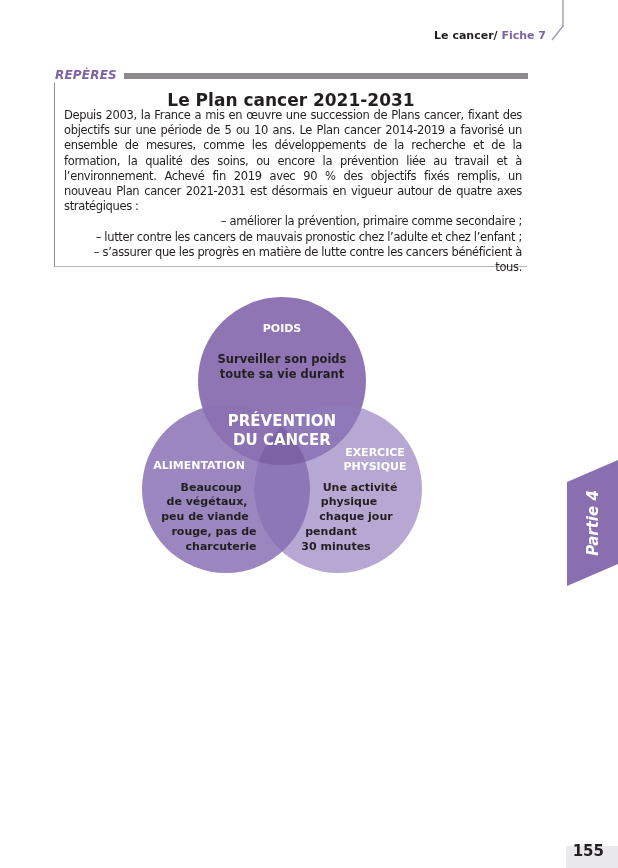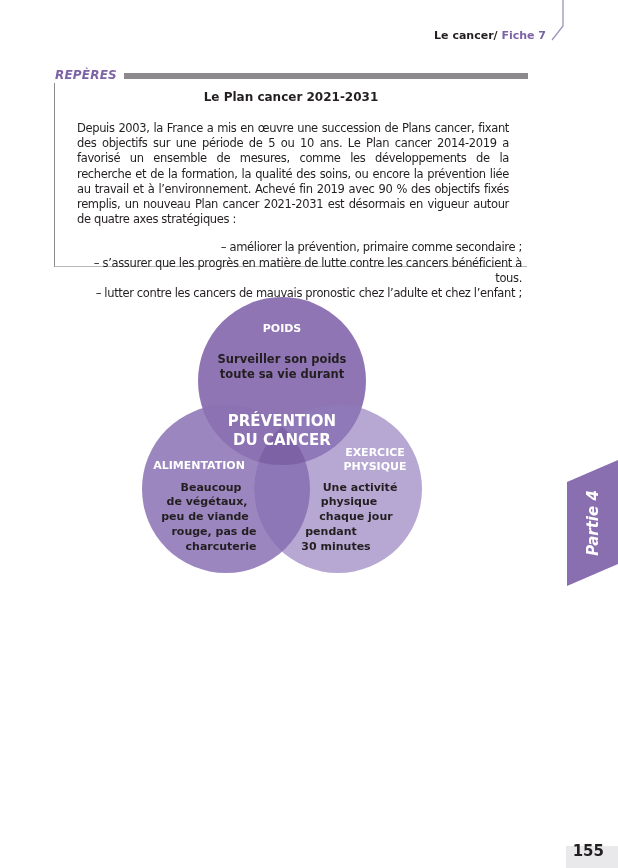--- a/index.html
+++ b/index.html
@@ -5,23 +5,23 @@
   html, body { margin:0; padding:0; }
   body { width:618px; height:868px; background:#ffffff; position:relative; overflow:hidden;
          font-family:"Liberation Sans", sans-serif; color:#231f20; }
   .top-line { position:absolute; left:0; top:0; width:618px; height:60px; }
   .running-head { position:absolute; right:72px; top:29px; font-size:11px; font-weight:bold; font-family:"DejaVu Sans", sans-serif;text-align:center; }
   .running-head .chap { color:#231f20; }
   .running-head .fiche { color:#7d63a6; }
   .reperes { position:absolute; left:55px; top:68px; font-size:12px; font-weight:bold; font-style:italic; color:#7d63a6; font-family:"DejaVu Sans", sans-serif; letter-spacing:0.2px; }
   .reperes-bar { position:absolute; left:124px; top:73px; width:404px; height:6px; background:#8c8a8d; }
   .box { position:absolute; left:54px; top:83px; width:472px; height:183px; border-left:1px solid #8c8a8d; border-bottom:1px solid #b8b6b9; }
-  .box-title { position:absolute; left:0; top:7px; width:472px; text-align:center; font-size:12px; font-weight:bold; font-family:"DejaVu Sans", sans-serif; }
+  .box-title { position:absolute; left:0; top:7px; width:472px; text-align:center; font-size:17px; font-weight:bold; font-family:"DejaVu Sans", sans-serif; }
   .box-body { position:absolute; left:9px; top:25px; width:458px; font-size:11.5px; line-height:15.2px; text-align:justify; font-family:"DejaVu Sans", sans-serif; letter-spacing:-0.35px; }
-  .box-body p { margin:13px; }
+  .box-body p { margin:0; }
   .box-body ul { list-style:none; margin:0; padding:0; }
   .box-body li { margin:0; text-align:right; }
   .venn { position:absolute; left:130px; top:275px; width:310px; height:310px; }
   .side-tab { position:absolute; left:567px; top:460px; width:51px; height:126px; }
   .side-tab-label { position:absolute; left:567px; top:460px; width:51px; height:126px; display:flex; align-items:center; justify-content:center; }
   .side-tab-label span { transform:rotate(-90deg); color:#ffffff; font-weight:bold; font-style:italic; font-size:15px; white-space:nowrap; font-family:"DejaVu Sans", sans-serif; }
   .page-foot { position:absolute; left:566px; top:846px; width:52px; height:22px; background:#e9e8ea; }
   .page-number { position:absolute; right:14px; top:842px; font-size:15px; font-weight:bold; font-family:"DejaVu Sans", sans-serif; color:#231f20; }
 </style>
 </head>
@@ -37,22 +37,22 @@
 
 <div class="reperes">REPÈRES</div>
 <div class="reperes-bar"></div>
 
 <div class="box">
   <div class="box-title">Le Plan cancer 2021-2031</div>
   <div class="box-body">
     <p>Depuis 2003, la France a mis en œuvre une succession de Plans cancer, fixant des objectifs sur une période de 5 ou 10 ans. Le Plan cancer 2014-2019 a favorisé un ensemble de mesures, comme les développements de la recherche et de la formation, la qualité des soins, ou encore la prévention liée au travail et à l’environnement. Achevé fin 2019 avec 90 % des objectifs fixés remplis, un nouveau Plan cancer 2021-2031 est désormais en vigueur autour de quatre axes stratégiques :</p>
     <ul>
       <li>– améliorer la prévention, primaire comme secondaire ;</li>
+      <li>– lutter contre les cancers de mauvais pronostic chez l’adulte et chez l’enfant ;</li>
       <li>– s’assurer que les progrès en matière de lutte contre les cancers bénéficient à tous.</li>
-      <li>– lutter contre les cancers de mauvais pronostic chez l’adulte et chez l’enfant ;</li>
     </ul>
   </div>
 </div>
 
 <svg class="venn" viewBox="0 0 310 310" font-family="DejaVu Sans, sans-serif">
   <circle cx="96" cy="214" r="84" fill="#9b86bf"></circle>
   <circle cx="208" cy="214" r="84" fill="#b7a8d3"></circle>
   <circle cx="152" cy="106" r="84" fill="#8a6fb0" fill-opacity="0.96"></circle>
 
   <clipPath id="clipL">

